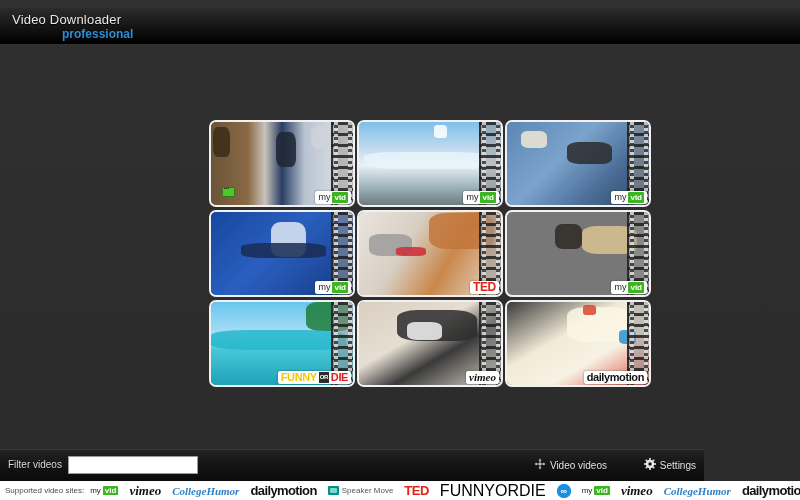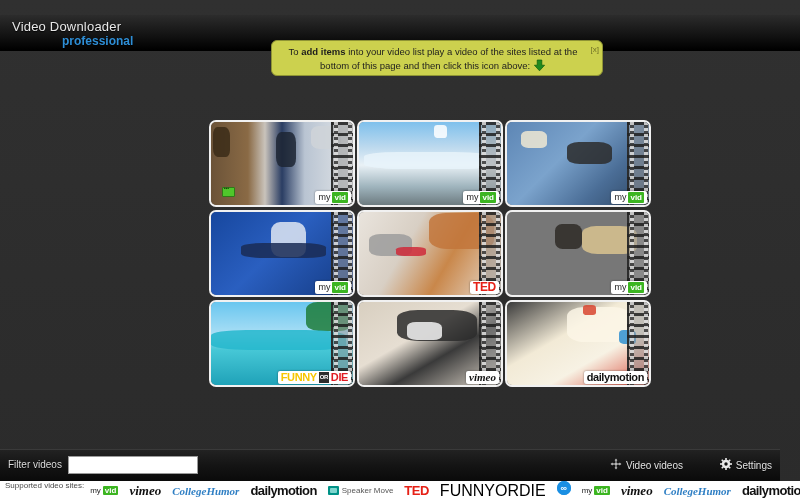--- a/index.html
+++ b/index.html
@@ -10,21 +10,21 @@
     overflow: hidden;
   }
   #app {
     position: relative;
     width: 800px; height: 500px;
     background: linear-gradient(180deg, #303030 0%, #2d2d2d 55%, #2b2b2b 100%);
   }
 
   
   #header {
-    position: absolute; left: 0; top: 15px; width: 800px; height: 36px;
+    position: absolute; left: 0; top: 8px; width: 800px; height: 36px;
     background: linear-gradient(180deg, #2c2c2c 0%, #141414 55%, #000 100%);
     border-bottom: 1px solid #000;
   }
   .brand-line1 {
     position: absolute; left: 12px; top: 4px;
     color: #e8e8e8; font-size: 13px; letter-spacing: .2px;
     text-shadow: 0 1px 1px #000;
   }
   .brand-line2 {
     position: absolute; left: 62px; top: 19px;
@@ -115,21 +115,21 @@
     width: 13px; height: 10px; background: #4fc72b; border-radius: 1px;
     border: 1px solid #2f7a18;
   }
   .mini-icon::after {
     content: "▪▪▪"; position: absolute; left: 1px; top: -3px;
     font-size: 5px; color: #1d3f10; letter-spacing: 0;
   }
 
   
   #bottombar {
-    position: absolute; left: 0; bottom: 19px; width: 780px; height: 32px;
+    position: absolute; left: 0; bottom: 19px; width: 704px; height: 32px;
     background: linear-gradient(180deg, #222 0%, #141414 50%, #0a0a0a 100%);
     border-top: 1px solid #3a3a3a;
   }
   #filter-label {
     position: absolute; left: 8px; top: 9px;
     color: #dcdcdc; font-size: 10px; text-shadow: 0 1px 0 #000;
   }
   #filter-input {
     position: absolute; left: 68px; top: 6px;
     width: 130px; height: 18px;
@@ -143,21 +143,21 @@
     color: #e2e2e2; font-size: 10px; cursor: pointer;
     text-shadow: 0 1px 0 #000;
   }
   #move-videos-btn { right: 97px; }
   #settings-btn { right: 8px; }
 
   
   #sites-strip {
     position: absolute; left: 0; bottom: 0; width: 800px; height: 19px;
     background: #fff;
-    display: flex; 
+    display: flex; align-items: center;
     overflow: hidden;
     white-space: nowrap;
   }
   #sites-label {
     flex: 0 0 auto; color: #4a4a4a; font-size: 8px; padding: 0 6px 0 5px;
   }
   .site { flex: 0 0 auto; display: flex; align-items: center; margin-right: 11px; }
   .site-myvid .my { color: #222; font-size: 8px; margin-right: 2px; }
   .site-myvid .vid { background: #3cb521; color: #fff; font-weight: bold;
                      font-size: 8px; padding: 0 2px; border-radius: 1px; }
@@ -186,29 +186,20 @@
 </head>
 <body>
 
 <div id="app">
 
   <div id="header">
     <div class="brand-line1">Video Downloader</div>
     <div class="brand-line2">professional</div>
   </div>
 
-  <div id="callout">
-    <span>To </span><b>add items</b><span> into your video list play a video of the sites listed at the bottom of this page and then click this icon above:</span>
-    <span class="dl-arrow">
-      <svg width="13" height="13" viewBox="0 0 13 13">
-        <path d="M4.2 1 H8.8 V6.2 H11.6 L6.5 11.8 L1.4 6.2 H4.2 Z" fill="#1f8a1f" stroke="#0d5c0d" stroke-width="0.7"></path>
-      </svg>
-    </span>
-    <span id="callout-close">[x]</span>
-  </div>
 
   <div id="grid">
       <div class="thumb">
         <div class="pic" style="background: linear-gradient(90deg, rgb(107, 83, 56) 0%, rgb(138, 106, 69) 26%, rgb(201, 195, 187) 38%, rgb(42, 61, 99) 50%, rgb(185, 196, 210) 66%, rgb(227, 230, 232) 100%);"></div>
         <div style="position: absolute; border-radius: 26% 30% 24% 28%; opacity: 0.85; background: rgb(59, 43, 24); left: 2px; top: 5px; width: 17px; height: 30px;"></div>
         <div style="position: absolute; border-radius: 26% 30% 24% 28%; opacity: 0.85; background: rgb(29, 38, 52); left: 65px; top: 10px; width: 20px; height: 35px;"></div>
         <div style="position: absolute; border-radius: 26% 30% 24% 28%; opacity: 0.85; background: rgb(207, 211, 216); left: 100px; top: 4px; width: 30px; height: 23px;"></div>
         <div class="strip"></div>
         <div class="mini-icon"></div>
         <div class="badge myvid">

